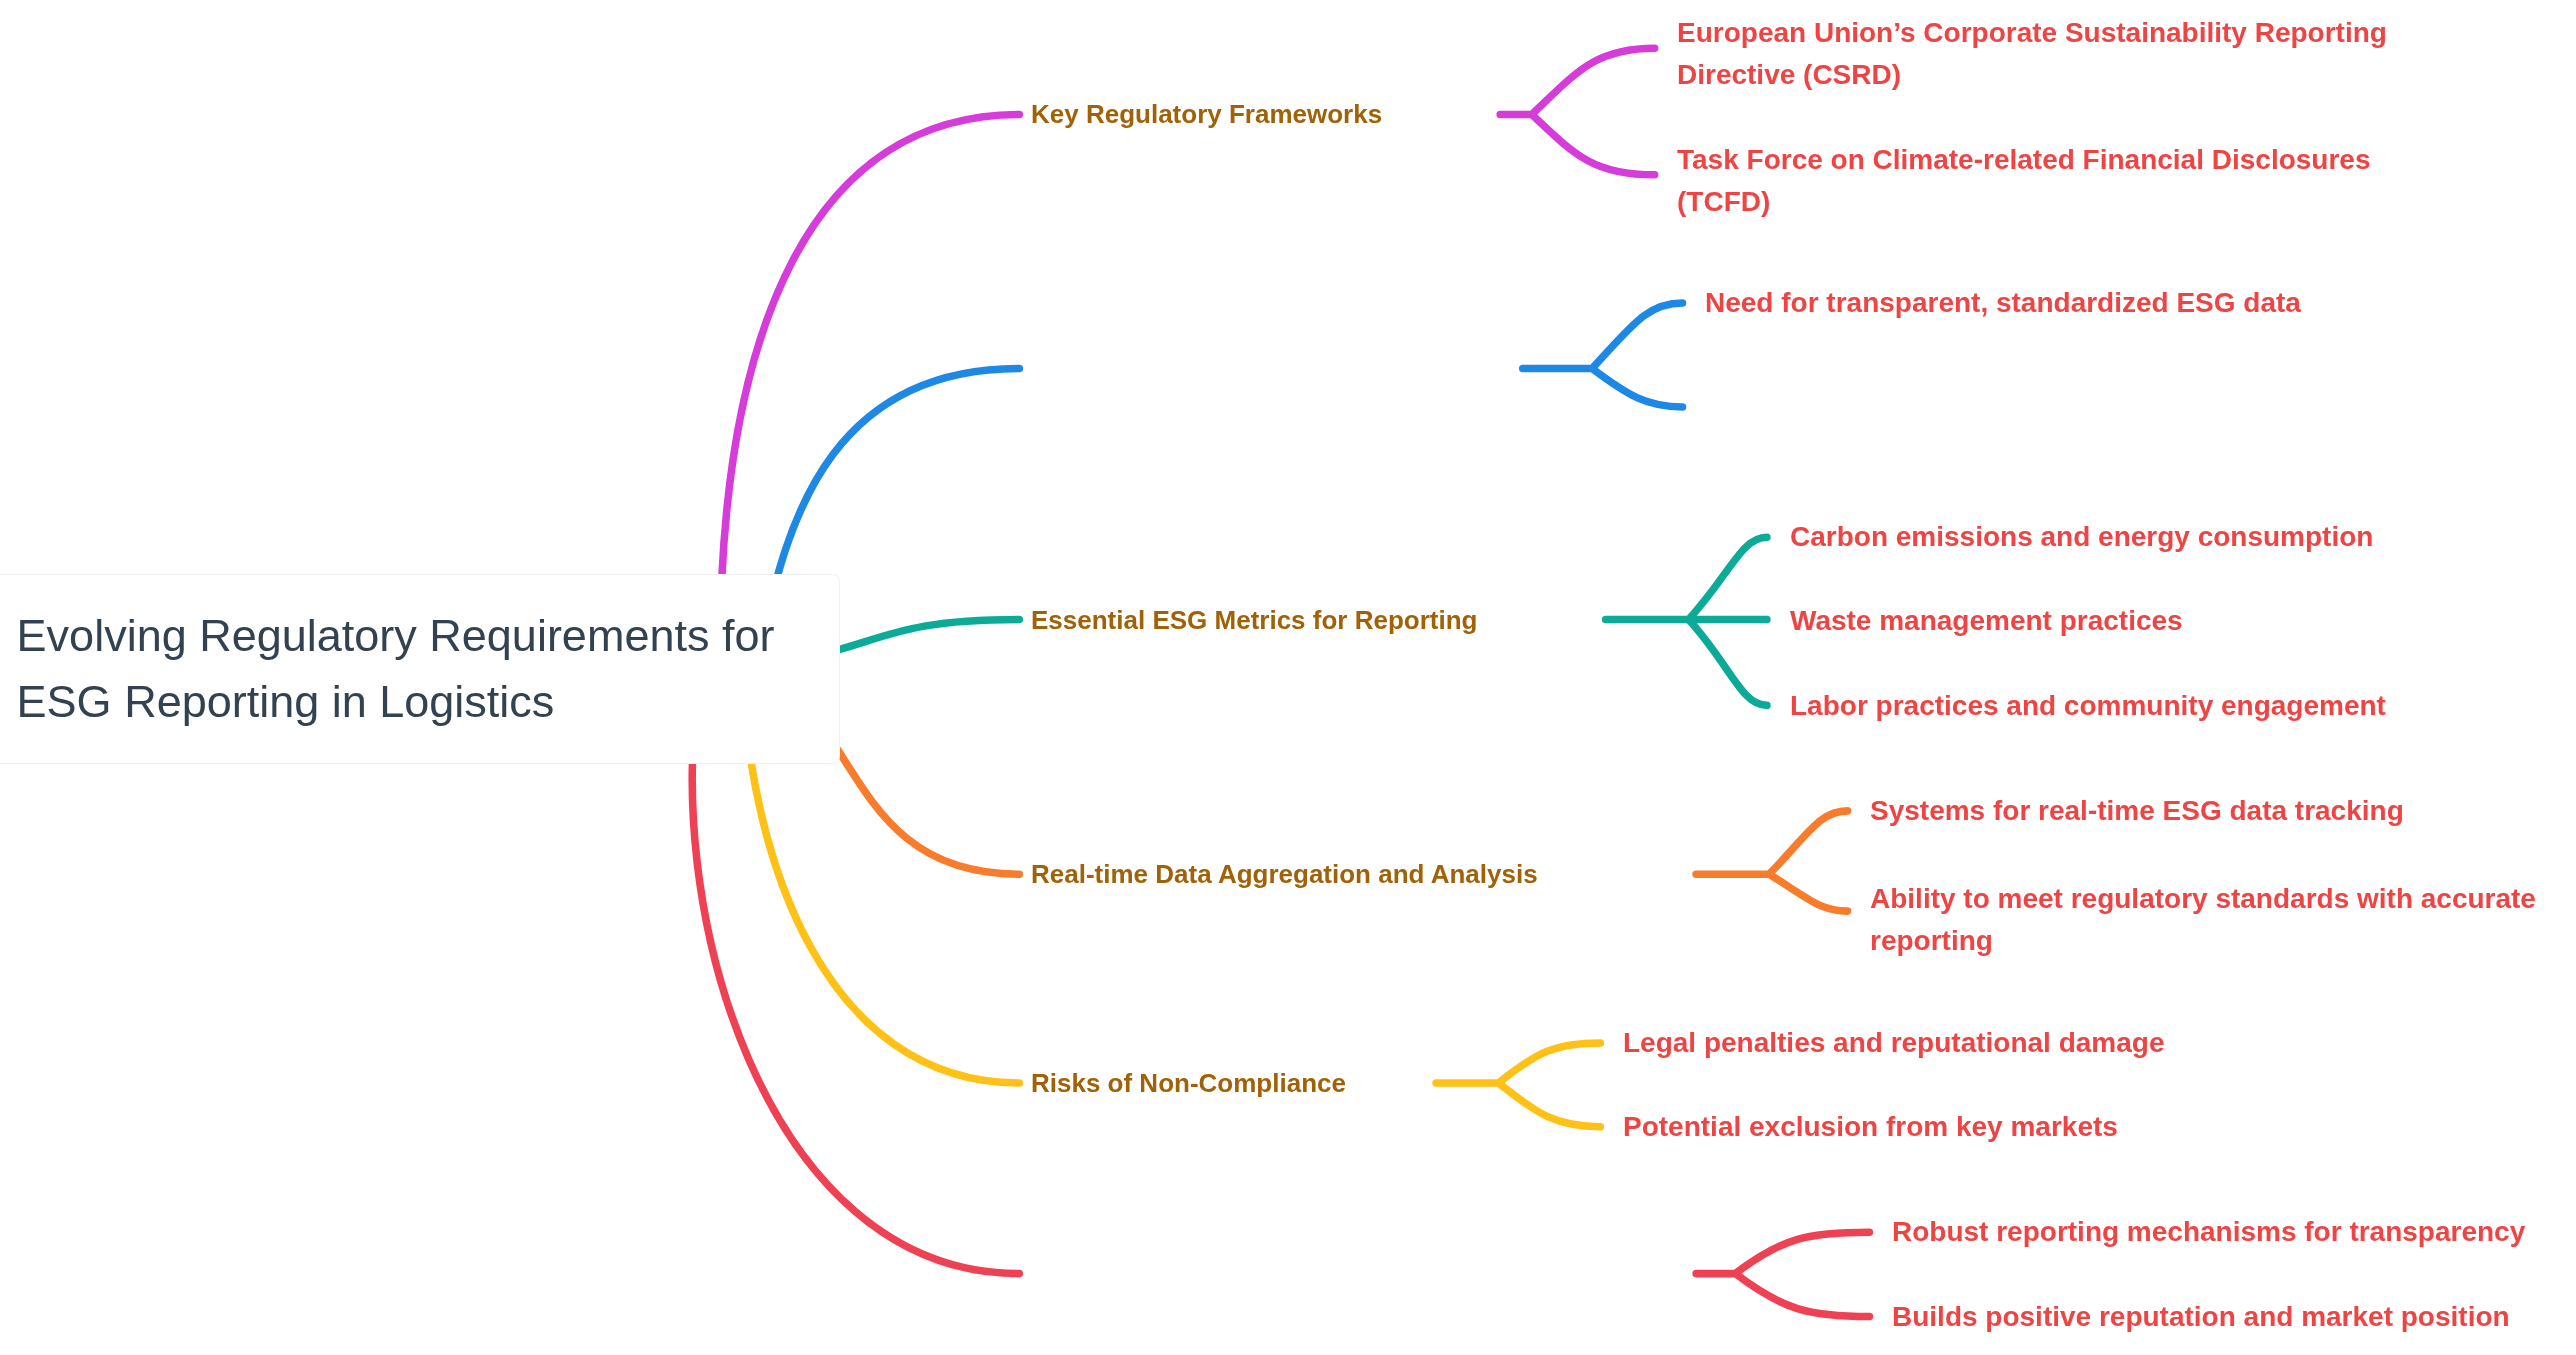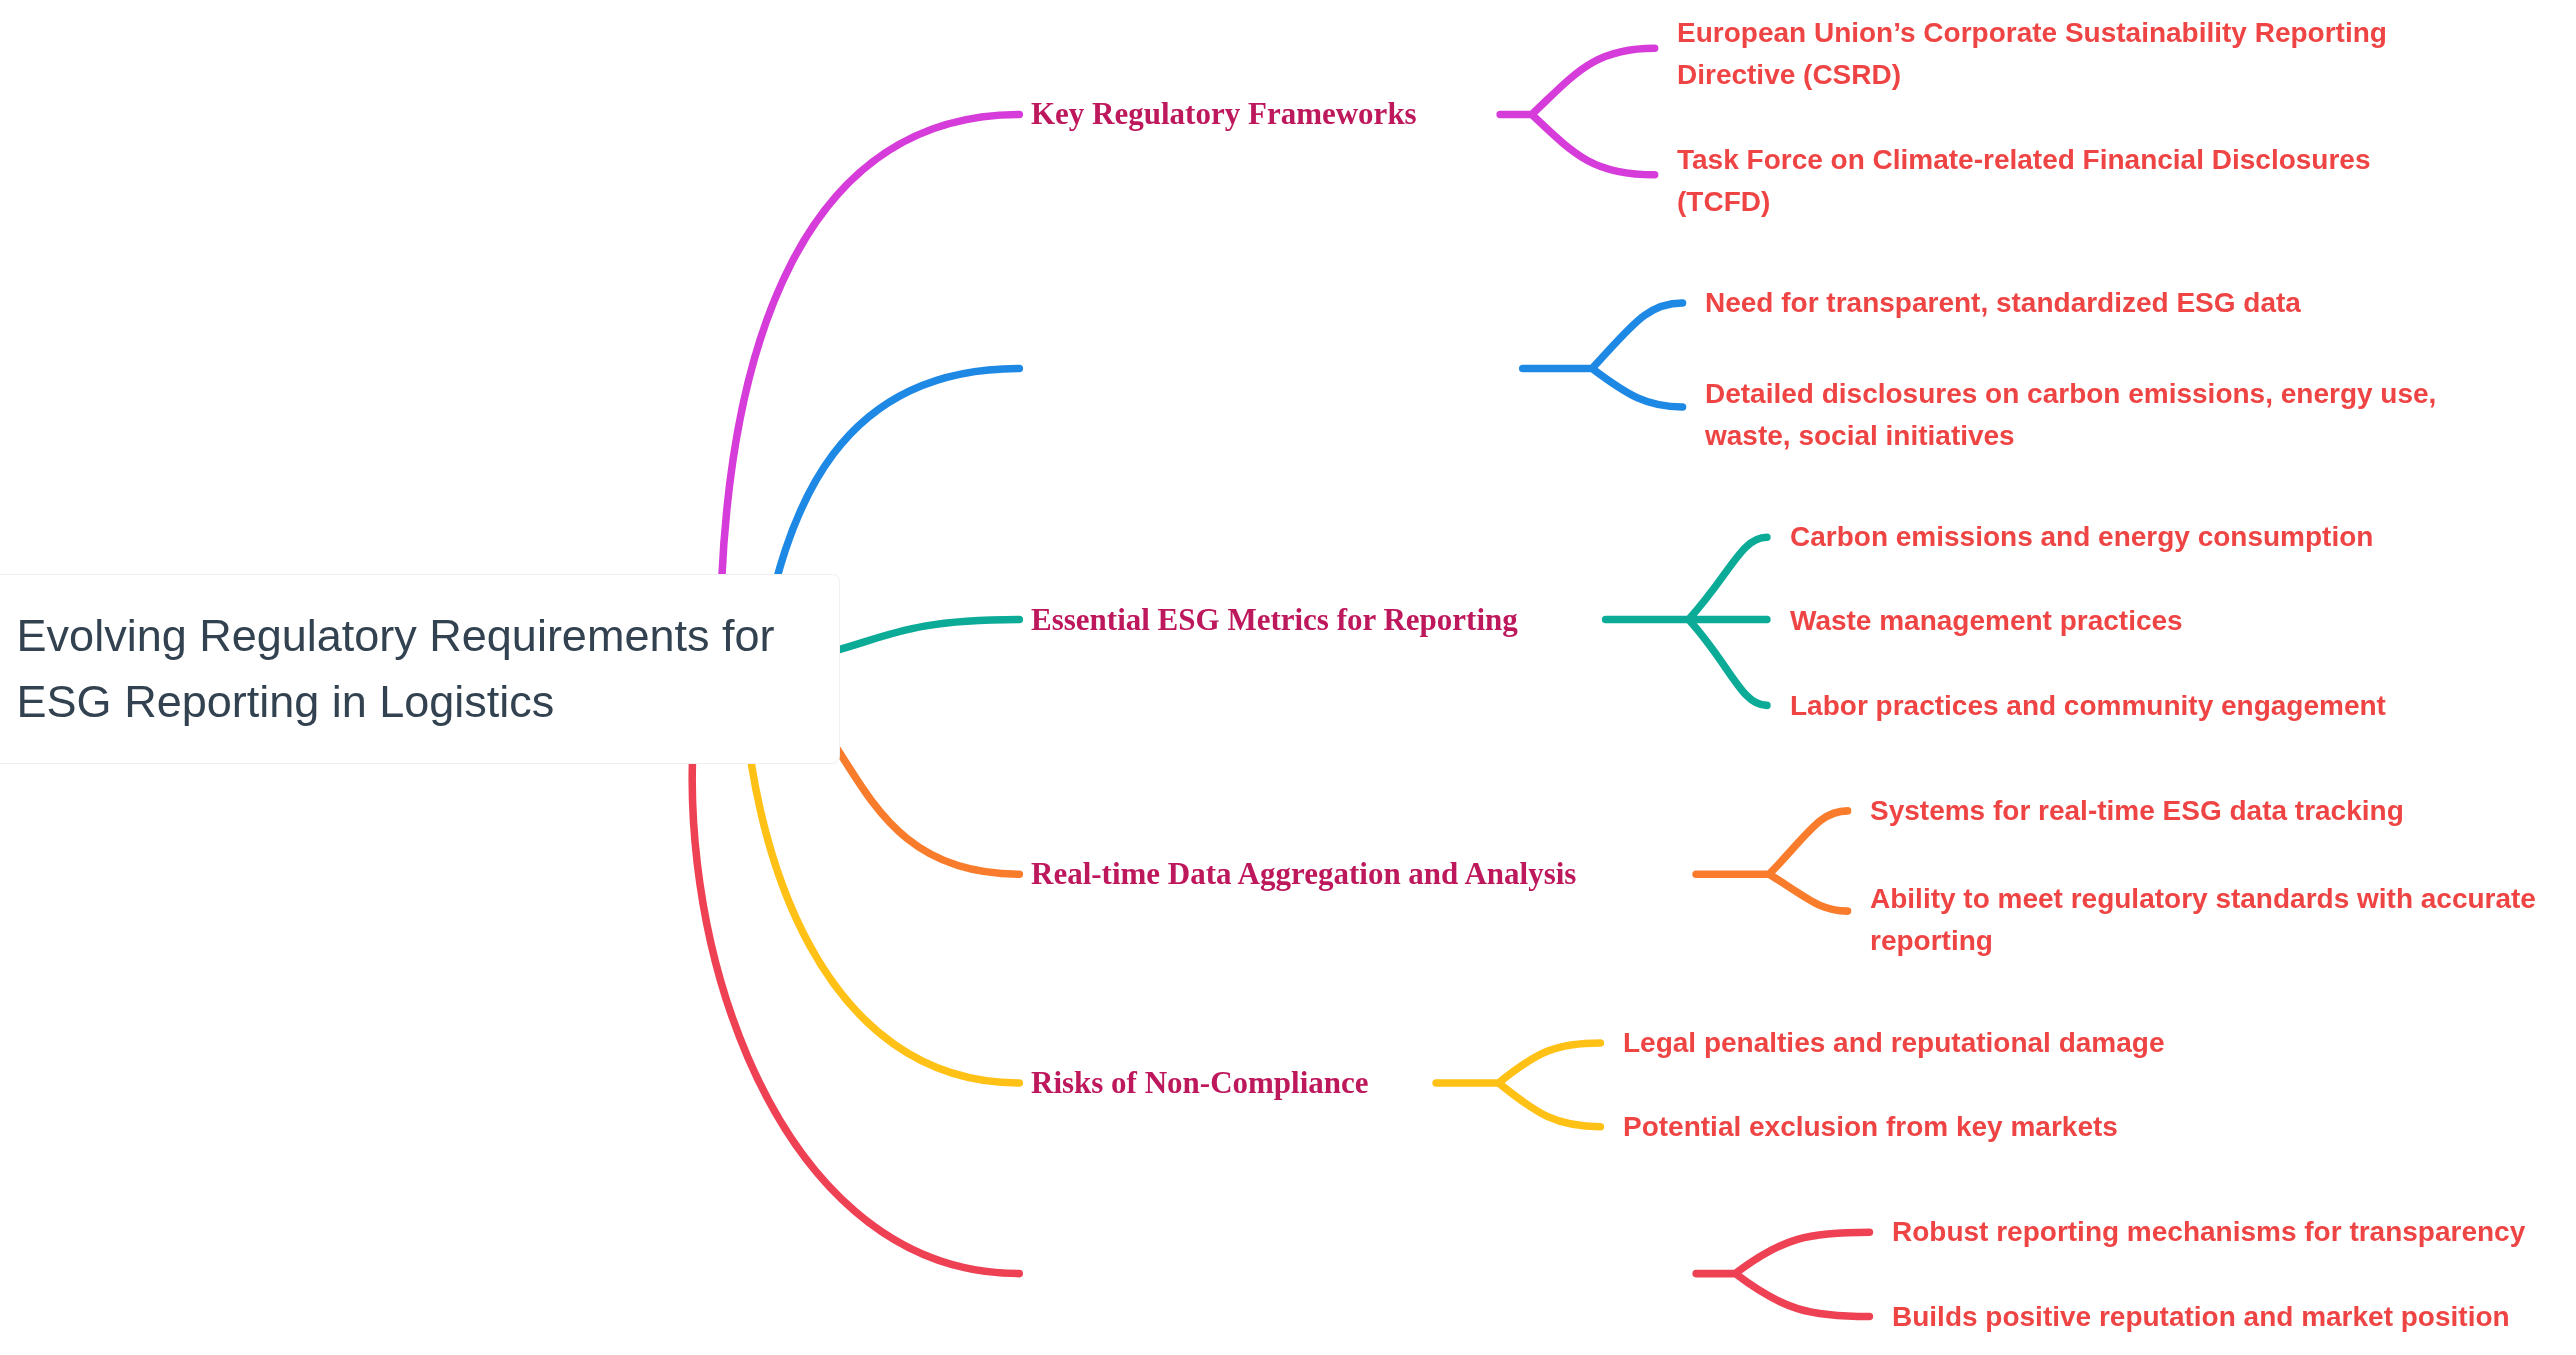--- a/index.html
+++ b/index.html
@@ -46,27 +46,26 @@
     top: 603px;
     font-size: 45px;
     line-height: 66px;
     font-weight: 400;
     color: #334250;
     white-space: pre-line;
     z-index: 3;
   }
   .branch-label {
     position: absolute;
-    font-size: 31px;
+    font-size: 26px;
     line-height: 48px;
     font-weight: 700;
-    color: #be185d;
+    color: #a16207;
     white-space: pre-line;
     z-index: 3;
-    font-family: Liberation Serif, serif;
   }
   .leaf-label {
     position: absolute;
     font-size: 28px;
     line-height: 42px;
     font-weight: 700;
     color: #ef4444;
     white-space: pre-line;
     z-index: 3;
   }
@@ -101,22 +100,20 @@
   <div class="branch-label" style="left:1031px; top:596px;text-align:center;">Essential ESG Metrics for Reporting</div>
   <div class="branch-label" style="left:1031px; top:850px;">Real-time Data Aggregation and Analysis</div>
   <div class="branch-label" style="left:1031px; top:1059px;">Risks of Non-Compliance</div>
 
   <div class="leaf-label" style="left:1677px; top:12px;">European Union’s Corporate Sustainability Reporting
 Directive (CSRD)</div>
   <div class="leaf-label" style="left:1705px; top:282px;">Need for transparent, standardized ESG data</div>
 
   <div class="leaf-label" style="left:1677px; top:139px;">Task Force on Climate-related Financial Disclosures
 (TCFD)</div>
-  <div class="leaf-label" style="left:1705px; top:373px;">Detailed disclosures on carbon emissions, energy use,
-waste, social initiatives</div>
 
   <div class="leaf-label" style="left:1790px; top:516px;">Carbon emissions and energy consumption</div>
   <div class="leaf-label" style="left:1790px; top:600px;">Waste management practices</div>
   <div class="leaf-label" style="left:1790px; top:685px;">Labor practices and community engagement</div>
 
   <div class="leaf-label" style="left:1870px; top:790px;">Systems for real-time ESG data tracking</div>
   <div class="leaf-label" style="left:1870px; top:878px;">Ability to meet regulatory standards with accurate
 reporting</div>
 
   <div class="leaf-label" style="left:1623px; top:1022px;">Legal penalties and reputational damage</div>

